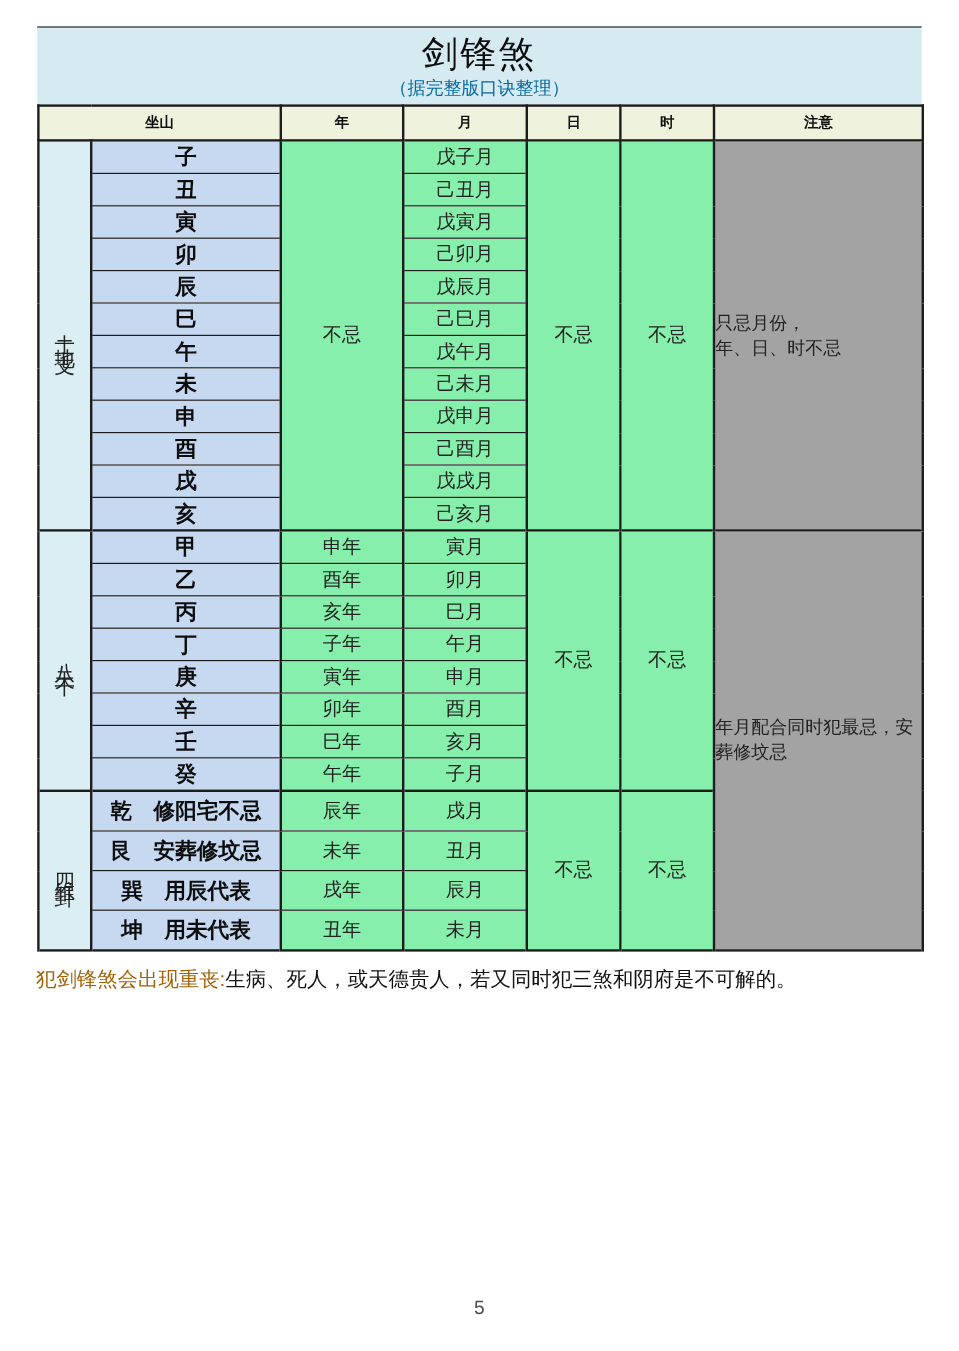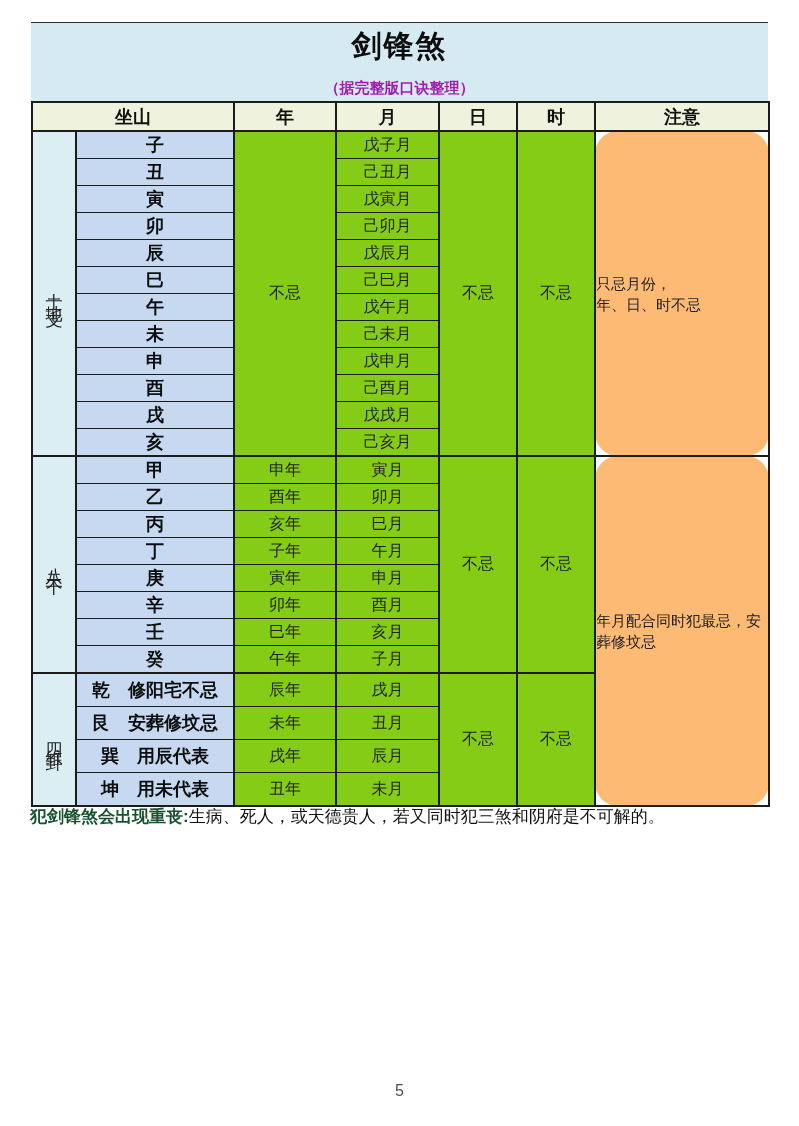--- a/index.html
+++ b/index.html
@@ -17,49 +17,48 @@
     width: 737px;
   }
   .title-band {
     background: #d6eaf2;
     border-top: 1px solid #2b2b2b;
     text-align: center;
     padding: 5px 0 4px 0;
   }
   .title-main {
     font-size: 30px;
-    font-weight: bold;
+    font-weight: normal;
     color: #0d0d0d;
     line-height: 36px;
     letter-spacing: 2px;
   }
   .title-sub {
     font-size: 15px;
-    font-weight: bold;
-    color: #a21caf;
+    font-weight: normal;
+    color: #0369a1;
     line-height: 19px;
-    margin-top: 14px;
   }
   table.sha {
     border-collapse: collapse;
     table-layout: fixed;
     width: 737px;
     border: 2px solid #1c1c1c;
   }
   table.sha th, table.sha td {
     border: 1px solid #1c1c1c;
     border-left-width: 2px;
     border-right-width: 2px;
     padding: 0;
     overflow: hidden;
   }
   table.sha th {
     border-width: 2px;
     background: #eff3de;
-    font-size: 18px;
+    font-size: 12px;
     font-weight: bold;
     height: 27px;
     text-align: center;
   }
   tr.s1 > td, tr.s2 > td { height: 26px; }
   tr.s3 > td { height: 32px; }
   tr.sec-start > td { border-top-width: 2px; }
   td.group {
     background: #dbeef4;
     text-align: center;
@@ -75,47 +74,46 @@
   }
   td.mtn {
     background: #c6d9f1;
     font-weight: bold;
     font-size: 18px;
     text-align: center;
     vertical-align: middle;
     color: #0d0d0d;
   }
   td.val {
-    background: #84cc16;
+    background: #86efac;
     font-size: 16px;
     text-align: center;
     vertical-align: middle;
     color: #222;
   }
   td.note {
-    background: #fdba74;
+    background: #a3a3a3;
     font-size: 15px;
     text-align: left;
     vertical-align: middle;
     padding: 2px 3px;
     line-height: 21px;
     color: #222;
-    border-radius: 23px;
   }
   .footnotes {
     position: absolute;
     left: 30px; top: 804px;
     width: 742px;
     font-size: 17px;
     line-height: 26px;
     color: #111;
   }
   .fn-red {
-    color: #14532d;
-    font-weight: bold;
+    color: #a16207;
+    font-weight: normal;
   }
   .page-number {
     position: absolute;
     left: 0; top: 1082px;
     width: 100%;
     text-align: center;
     font-size: 16px;
     color: #4d4d4d;
   }
 </style>

